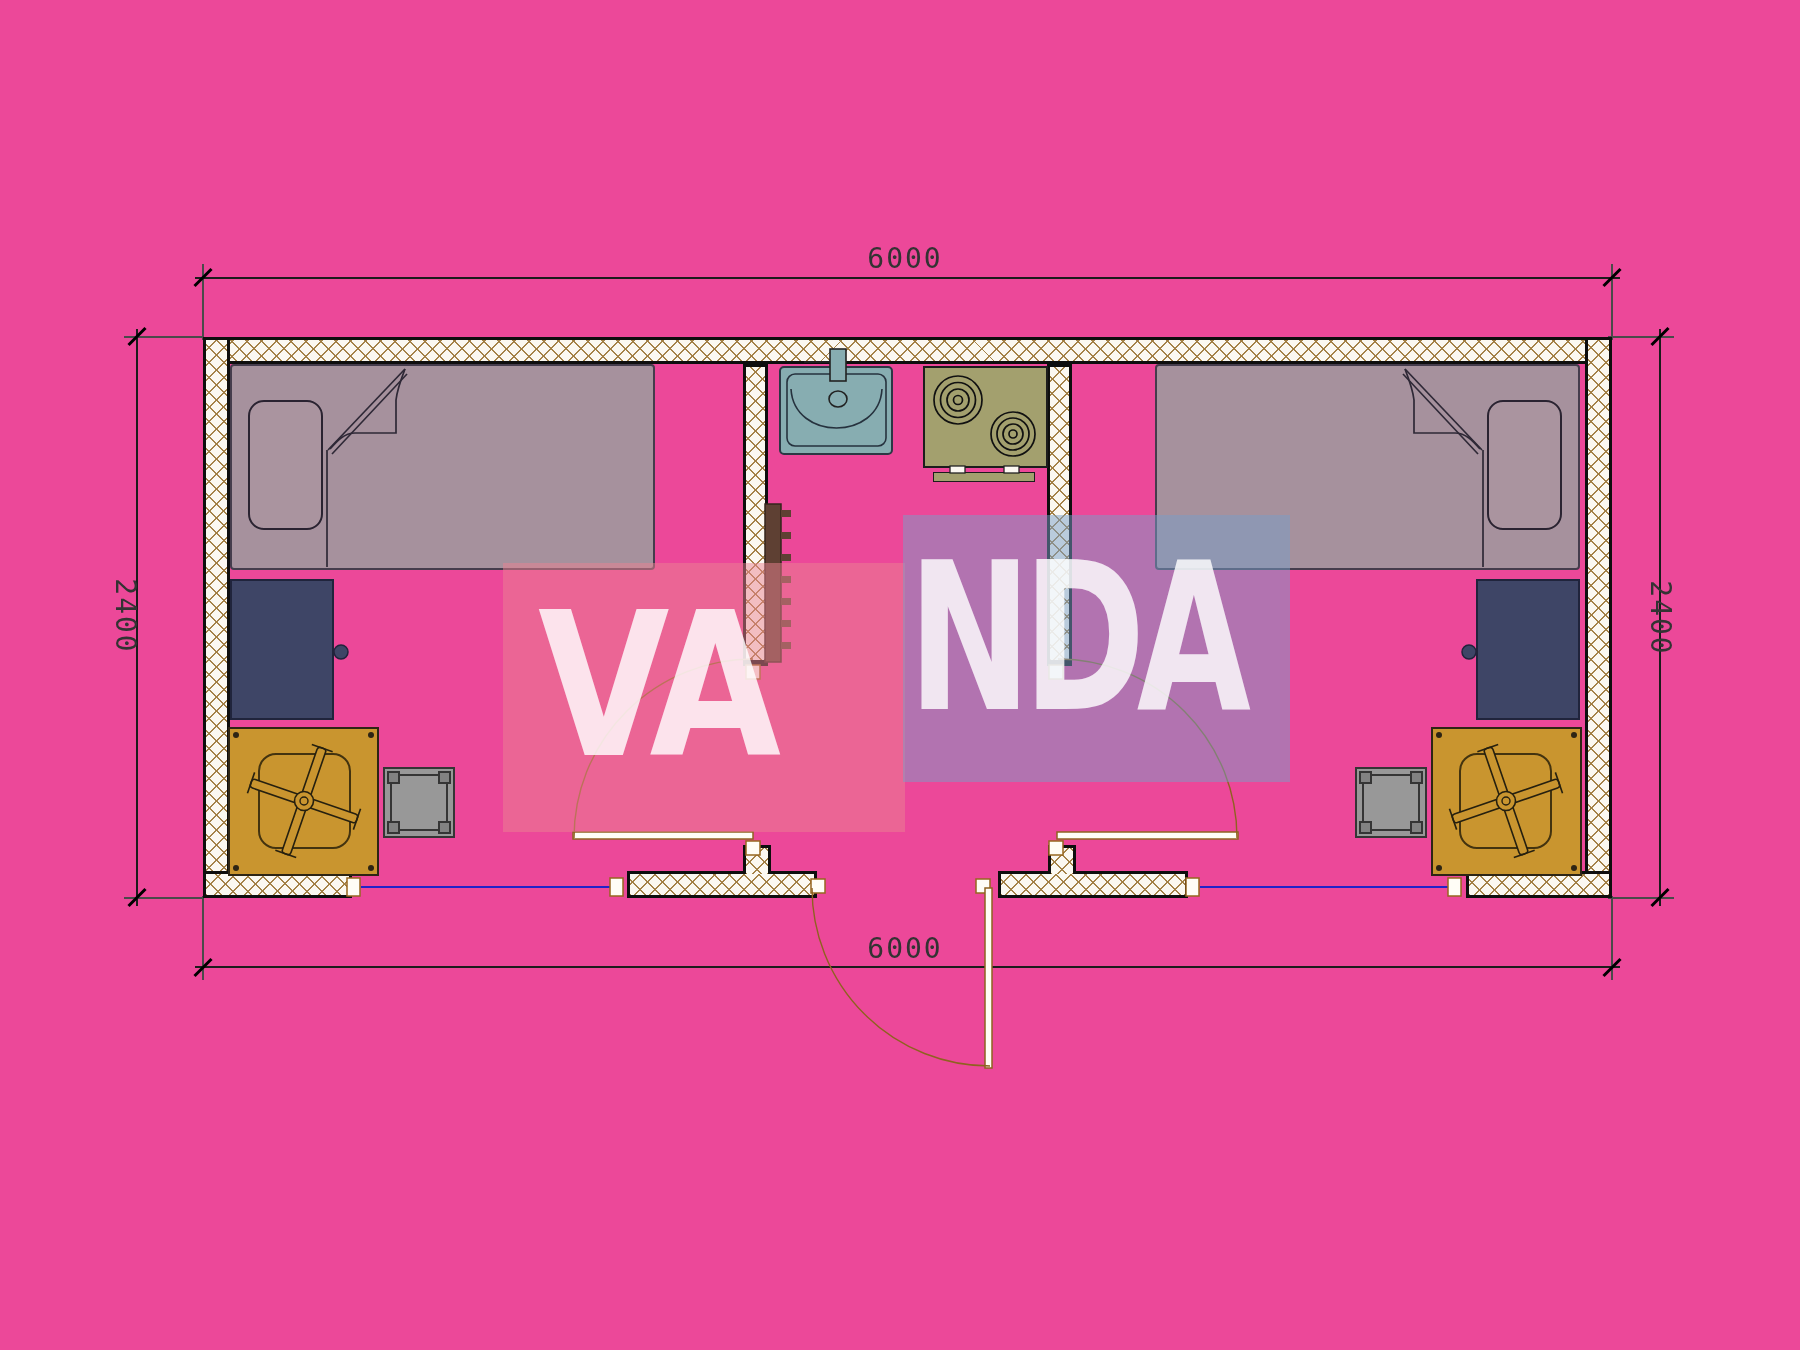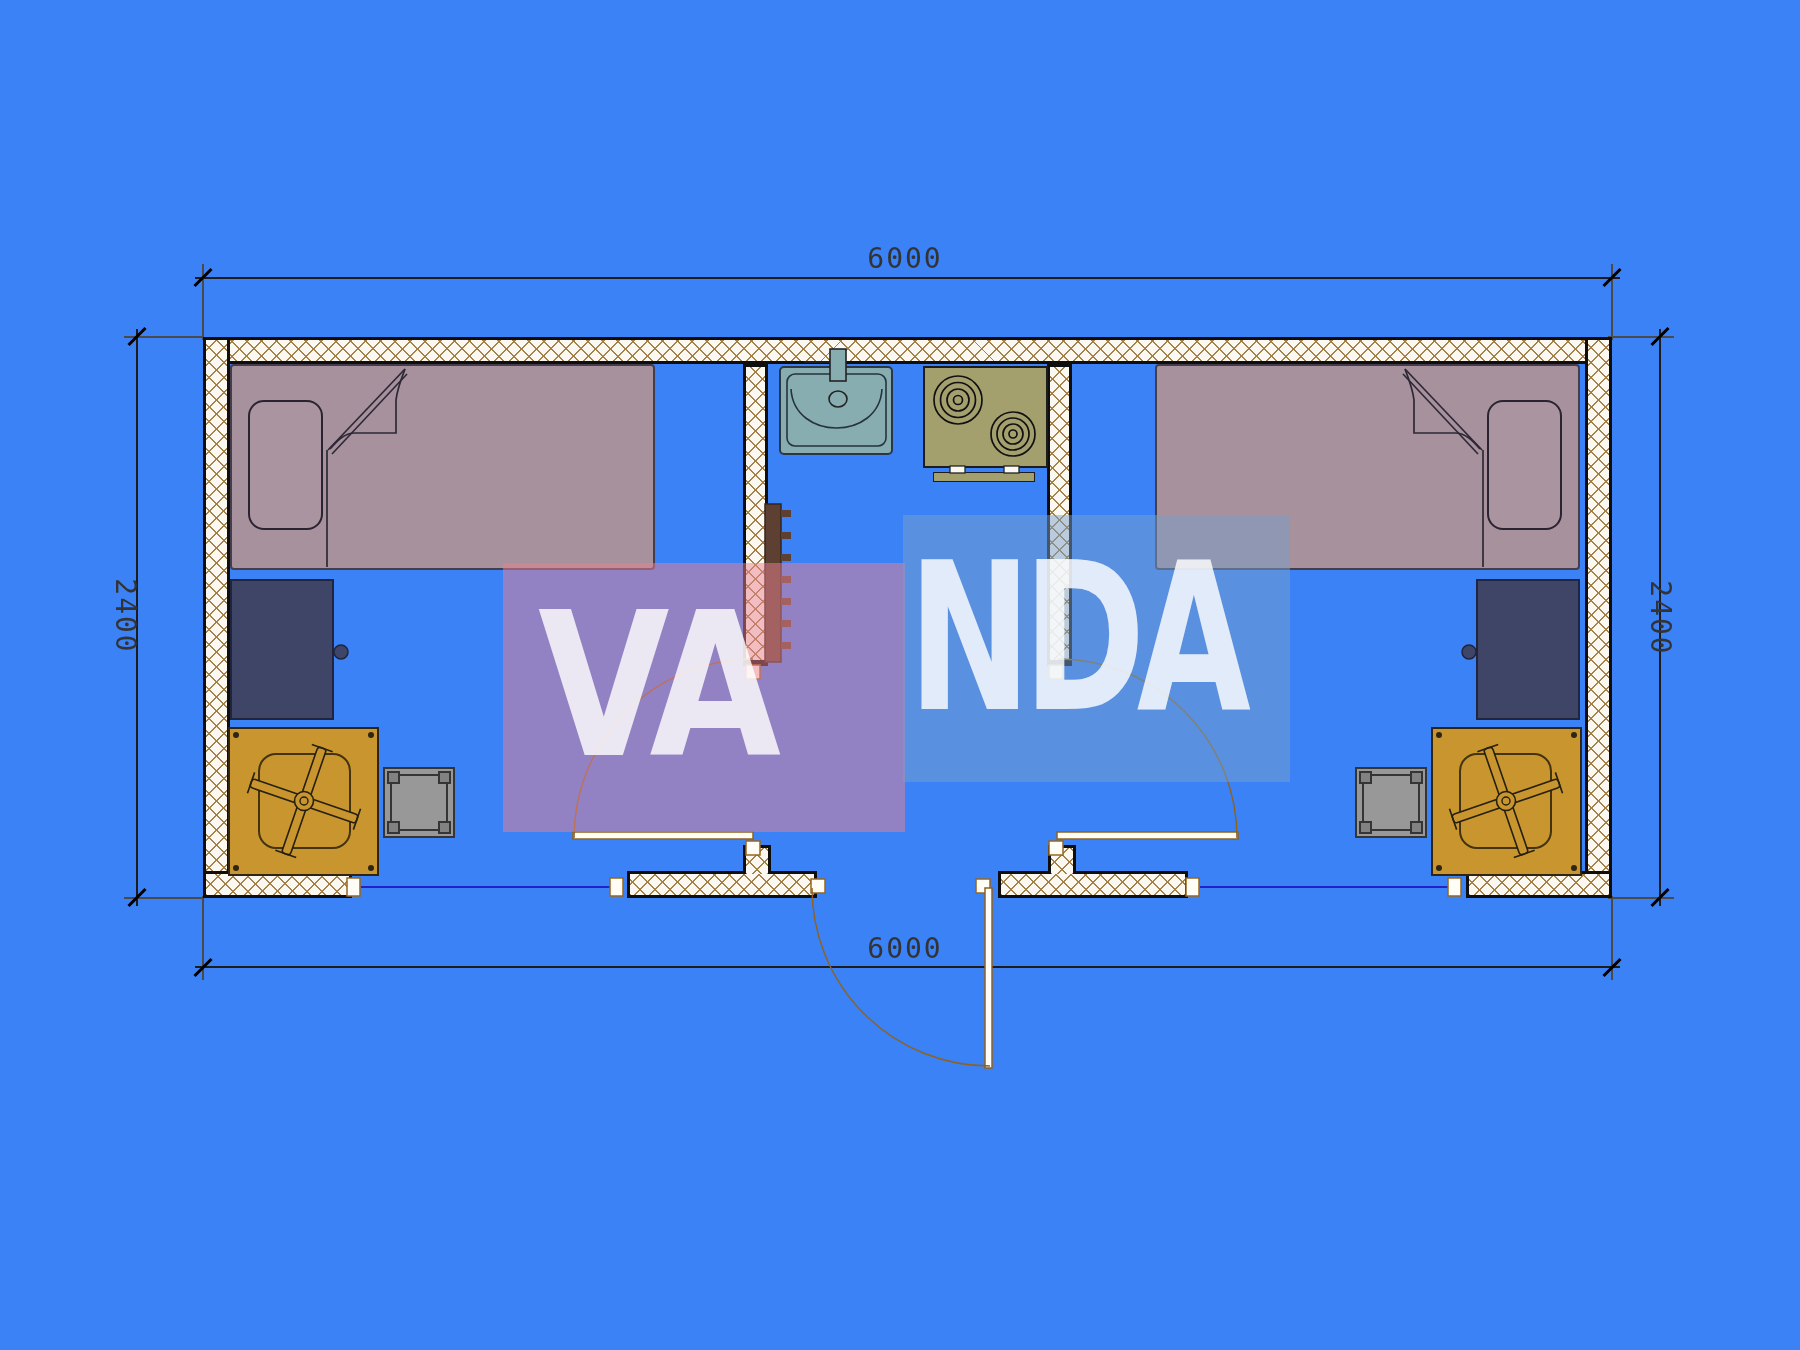--- a/index.html
+++ b/index.html
@@ -1,17 +1,17 @@
 <!DOCTYPE html>
 <html><head>
 <meta charset="utf-8">
 <style>
   html,body{margin:0;padding:0;background:#ffffff;}
   *{box-sizing:border-box;}
-  #canvas{position:relative;width:1800px;height:1350px;background:#3b82f6;overflow:hidden;
+  #canvas{position:relative;width:1800px;height:1350px;background:#ec4899;overflow:hidden;
           font-family:"DejaVu Sans",sans-serif;}
   
   .wall{position:absolute;background-color:#fbf8f1;border:3px solid #0e0e0e;
         background-image:
          repeating-linear-gradient(45deg,  rgba(160,124,64,.95) 0 1.4px, transparent 1.4px 10.5px),
          repeating-linear-gradient(-45deg, rgba(160,124,64,.95) 0 1.4px, transparent 1.4px 10.5px);}
   .stub{border-bottom:none!important;}
   .part{border-bottom-width:6px!important;}
   
   .dimline{position:absolute;background:#1c1c1c;}

